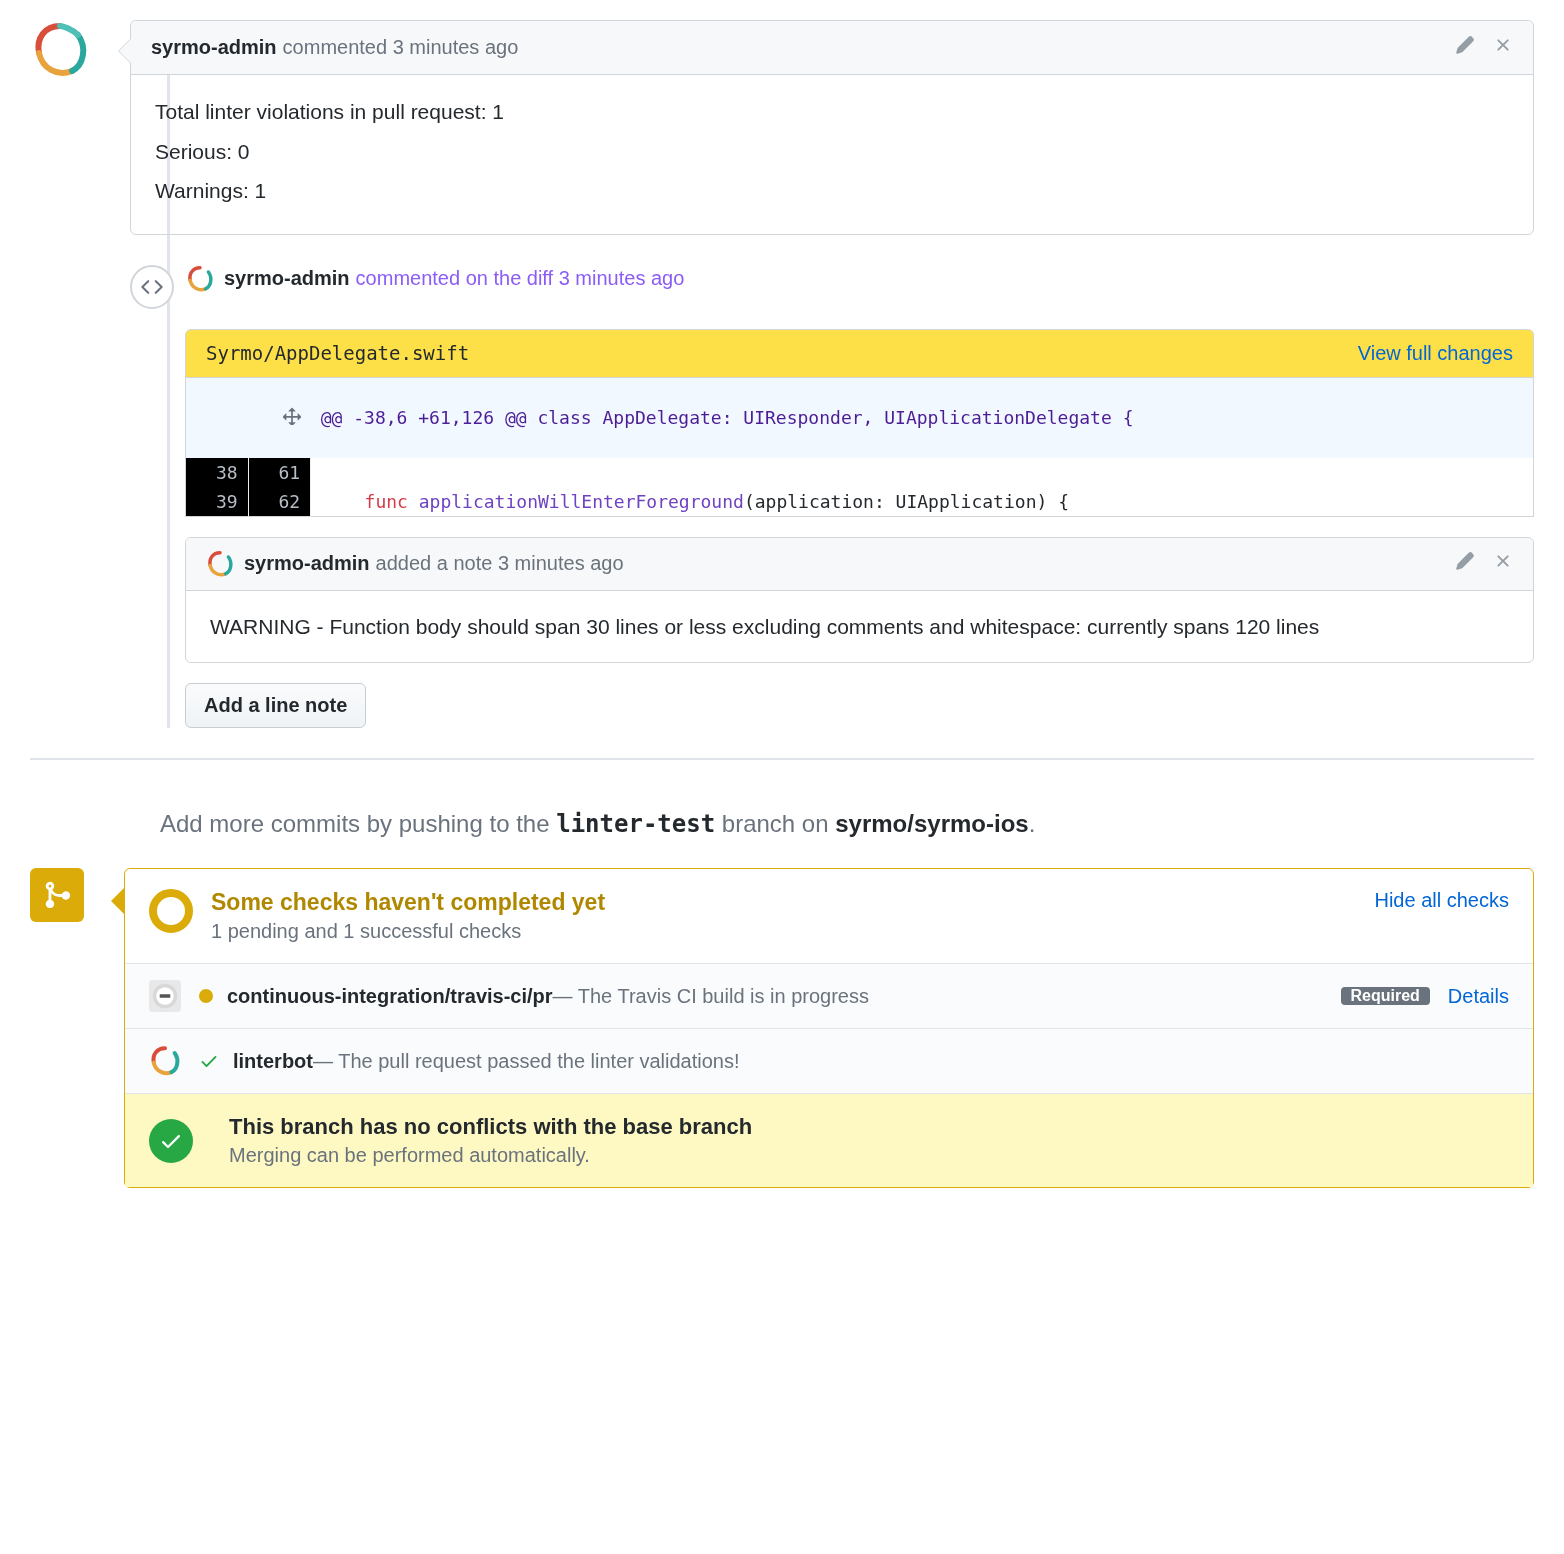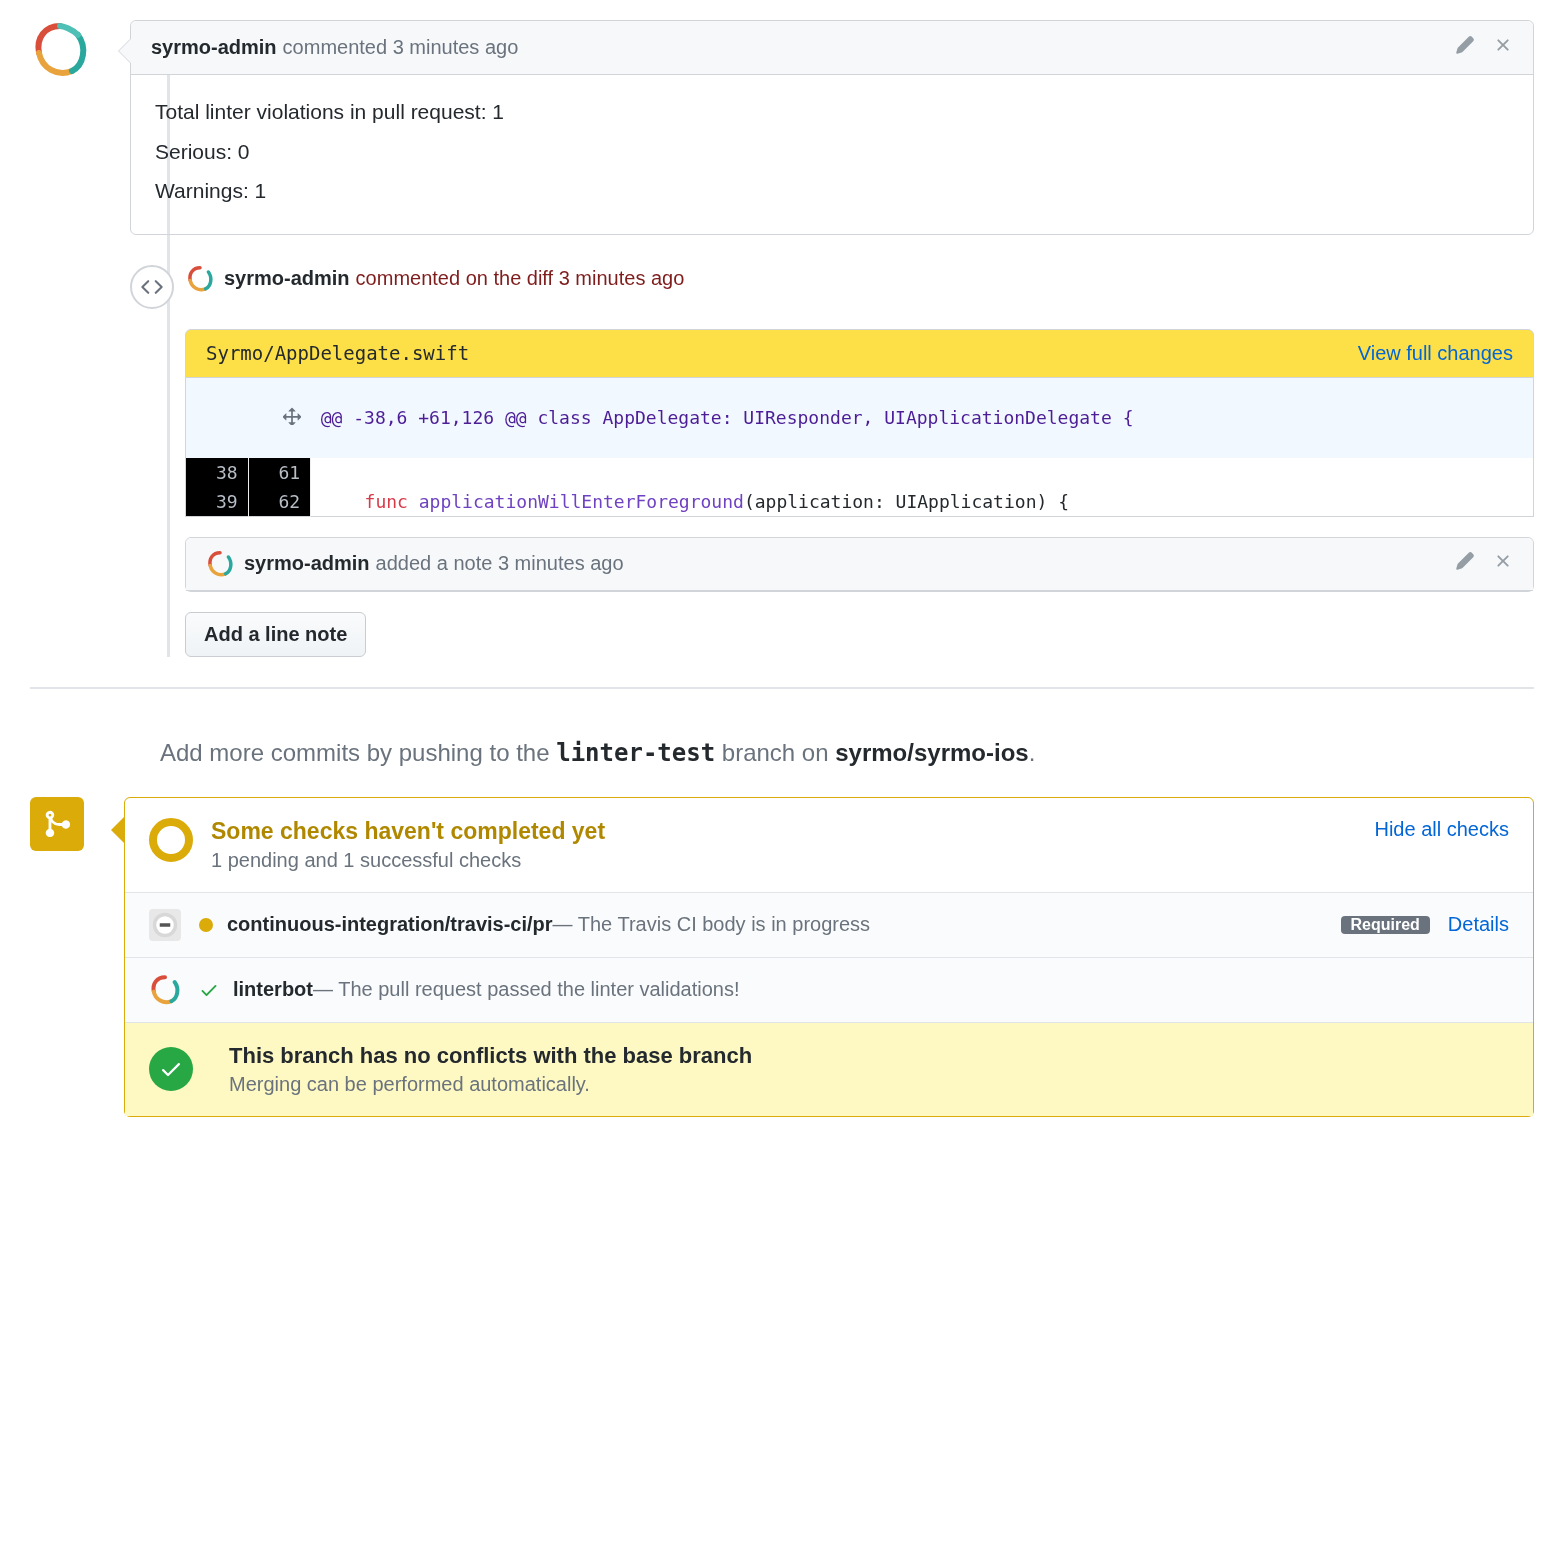--- a/index.html
+++ b/index.html
@@ -54,21 +54,21 @@
 .diff-event { display: flex; align-items: flex-start; margin-left: 100px; margin-bottom: 20px; }
 .diff-badge {
   width: 44px; height: 44px; border-radius: 50%;
   border: 2px solid #d1d5da; background: #fff;
   display: flex; align-items: center; justify-content: center;
   color: #6a737d; margin-right: 12px; flex-shrink: 0;
 }
 .diff-line-row { display: flex; align-items: center; }
 .diff-small-avatar { width: 28px; height: 28px; margin-right: 10px; }
 .diff-author { font-weight: 600; }
-.diff-meta { color: #7f1d1d; margin-left: 6px; }
+.diff-meta { color: #8b5cf6; margin-left: 6px; }
 
 .diff-container { margin-left: 155px; margin-bottom: 20px; }
 
 .file-header {
   border: 1px solid #d1d5da;
   border-radius: 6px 6px 0 0;
   background: #fde047;
   padding: 12px 20px;
   display: flex; align-items: center;
 }
@@ -290,20 +290,21 @@
                   <path d="M11.013 1.427a1.75 1.75 0 012.474 0l1.086 1.086a1.75 1.75 0 010 2.474l-8.61 8.61c-.21.21-.47.364-.756.445l-3.251.93a.75.75 0 01-.927-.928l.929-3.25a1.75 1.75 0 01.445-.758l8.61-8.61z"></path>
                 </svg>
         </span>
         <span class="icon-btn">
           <svg width="20" height="20" viewBox="0 0 16 16" fill="#959da5">
                   <path d="M3.72 3.72a.75.75 0 011.06 0L8 6.94l3.22-3.22a.75.75 0 111.06 1.06L9.06 8l3.22 3.22a.75.75 0 11-1.06 1.06L8 9.06l-3.22 3.22a.75.75 0 01-1.06-1.06L6.94 8 3.72 4.78a.75.75 0 010-1.06z"></path>
                 </svg>
         </span>
       </div>
     </div>
+    <div class="note-body">WARNING - Function body should span 30 lines or less excluding comments and whitespace: currently spans 120 lines</div>
   </div>
 
   <div class="add-note-btn-wrap">
     <button class="add-note-btn">Add a line note</button>
   </div>
 </div>
 
 </div>
 
 <hr class="hr">
@@ -333,21 +334,21 @@
         <div class="travis-avatar">
          <svg width="28" height="28" viewBox="0 0 32 32">
                 <circle cx="16" cy="16" r="14" fill="#d8d8d8"></circle>
                 <circle cx="16" cy="16" r="10" fill="#fff"></circle>
                 <rect x="10" y="14" width="12" height="4" fill="#555"></rect>
               </svg>
         </div>
       </div>
       <div class="status-dot status-pending"></div>
       <span class="check-name">continuous-integration/travis-ci/pr</span>
-      <span class="check-desc"> — The Travis CI body is in progress</span>
+      <span class="check-desc"> — The Travis CI build is in progress</span>
       <span class="required-badge">Required</span>
       <a class="details-link">Details</a>
     </div>
 
     <div class="check-row">
       <div class="check-avatar">
         <svg class="swirl-icon" viewBox="0 0 40 40" width="32" height="32">
           <path d="M20 4 C10 4 4 12 6 22" stroke="#d94e3a" stroke-width="5" fill="none" stroke-linecap="round"></path>
           <path d="M6 22 C8 32 18 38 28 34" stroke="#e8a33d" stroke-width="5" fill="none" stroke-linecap="round"></path>
           <path d="M28 34 C36 30 38 18 32 10" stroke="#2aa89e" stroke-width="5" fill="none" stroke-linecap="round"></path>

